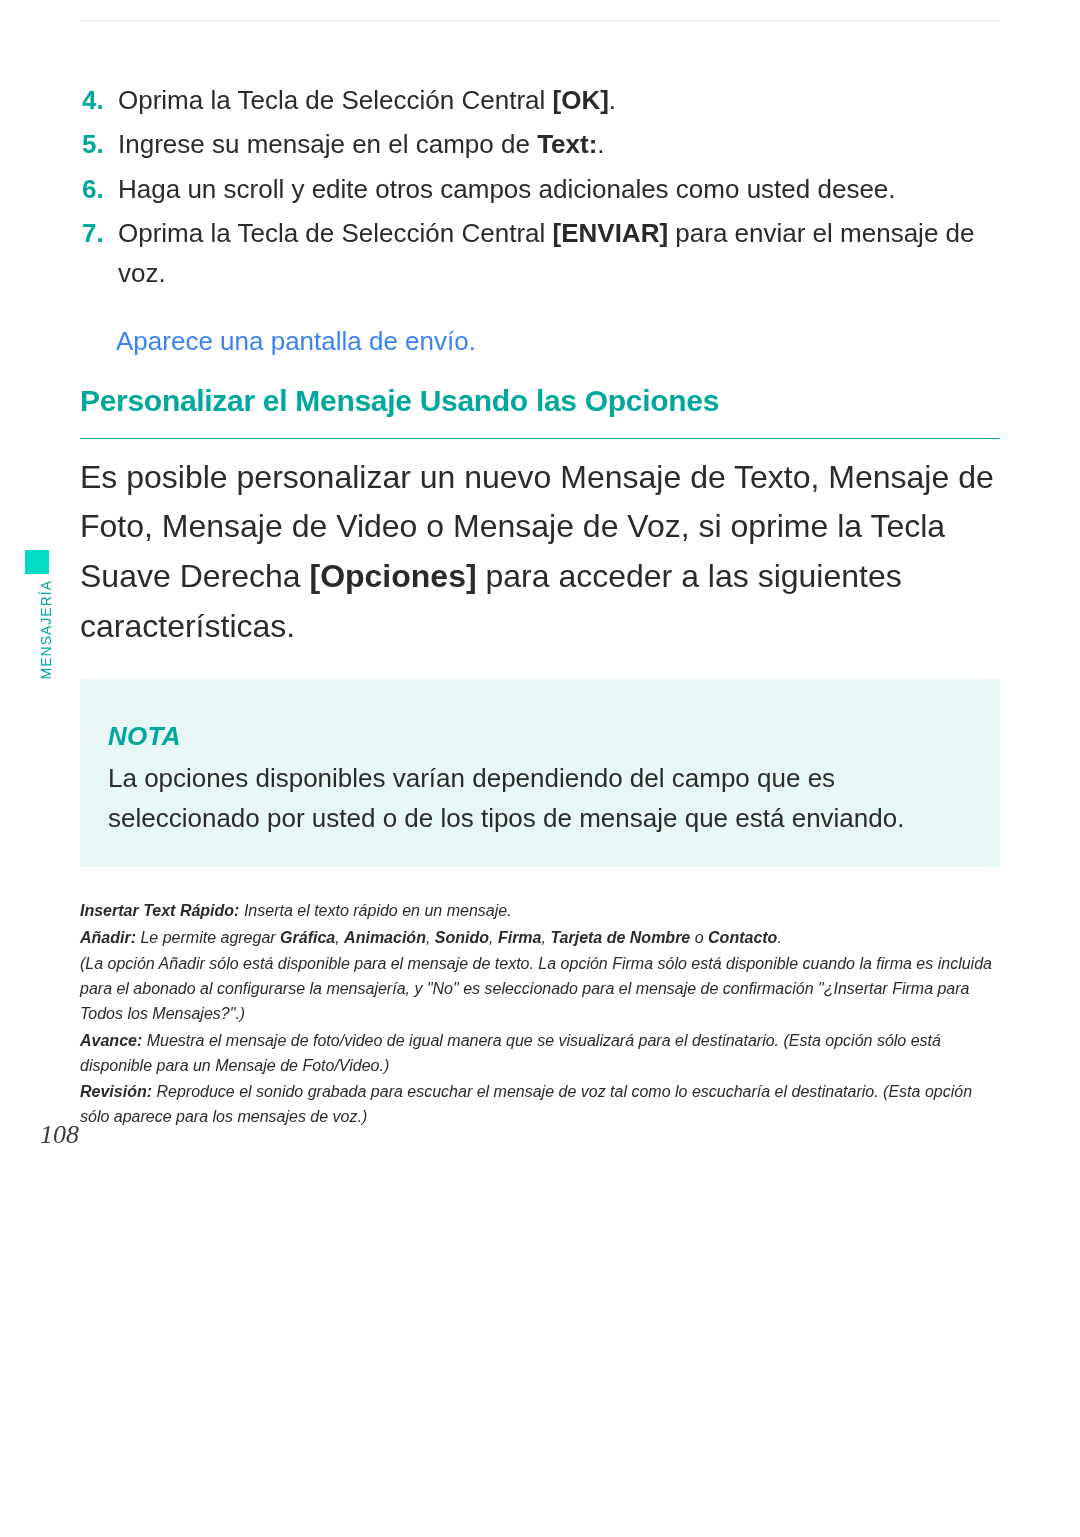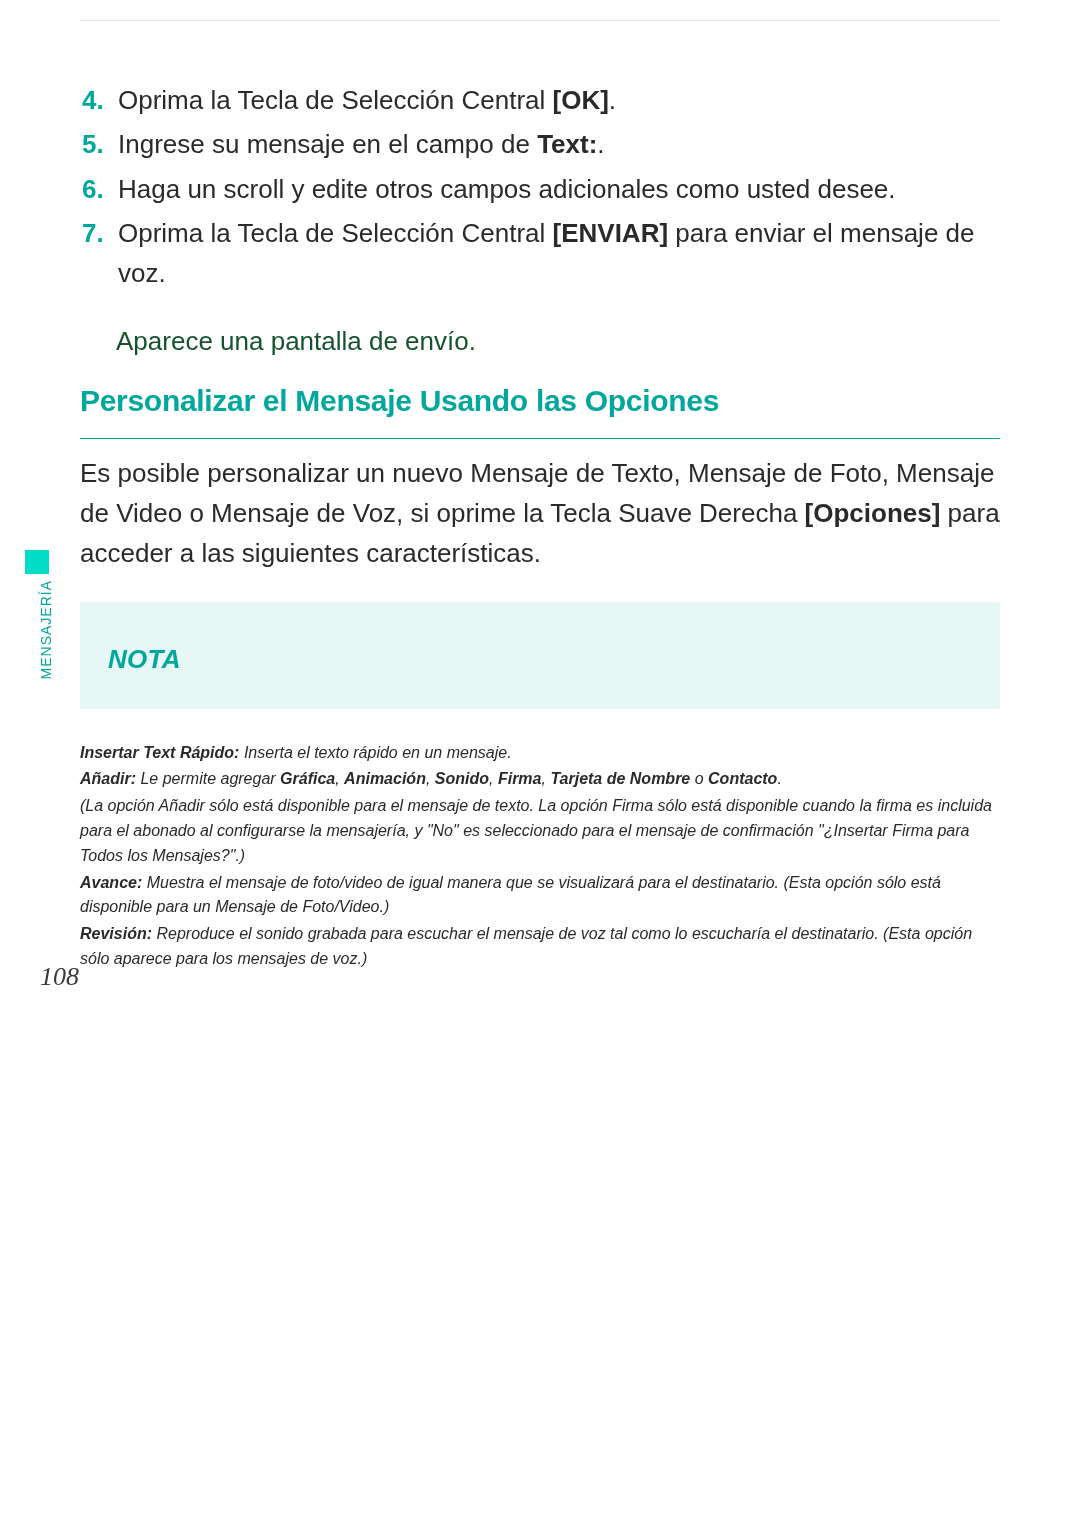--- a/index.html
+++ b/index.html
@@ -30,35 +30,35 @@
       left: 0;
       top: 0;
       font-weight: 700;
       color: #00a79d;
     }
     .step-bold { font-weight: 700; color: #2a2a2a; }
     .substep {
       margin-left: 36px;
       font-size: 26px;
       line-height: 1.55;
-      color: #14532d;
+      color: #3b82f6;
       margin-top: 2px;
       margin-bottom: 22px;
     }
     h2.section-heading {
       color: #00a79d;
       font-size: 30px;
       font-weight: 700;
       border-bottom: 1.5px solid #00a79d;
       padding-bottom: 20px;
       margin-bottom: 14px;
       letter-spacing: -0.3px;
     }
     p.intro {
-      font-size: 26px;
+      font-size: 32px;
       line-height: 1.55;
       color: #2a2a2a;
       margin-bottom: 28px;
     }
     .note-box {
       background: #e7f7f5;
       padding: 24px 28px 28px 28px;
       margin-bottom: 32px;
     }
     .note-label {
@@ -151,20 +151,21 @@
   <p class="substep">Aparece una pantalla de envío.</p>
 
   <h2 class="section-heading">Personalizar el Mensaje Usando las Opciones</h2>
 
   <p class="intro">
     <span>Es posible personalizar un nuevo Mensaje de Texto, Mensaje de Foto, Mensaje de Video o Mensaje de Voz, si oprime la Tecla Suave Derecha </span><span class="b">[Opciones]</span><span> para acceder a las siguientes características.</span>
   </p>
 
   <div class="note-box">
     <div class="note-label">NOTA</div>
+    <div class="note-body">La opciones disponibles varían dependiendo del campo que es seleccionado por usted o de los tipos de mensaje que está enviando.</div>
   </div>
 
   <div class="opt-block">
     <p>
       <span class="b">Insertar Text Rápido:</span><span> Inserta el texto rápido en un mensaje.</span>
     </p>
     <p>
       <span class="b">Añadir:</span><span> Le permite agregar </span><span class="b">Gráfica</span><span>, </span><span class="b">Animación</span><span>, </span><span class="b">Sonido</span><span>, </span><span class="b">Firma</span><span>, </span><span class="b">Tarjeta de Nombre</span><span> o </span><span class="b">Contacto</span><span>.</span>
     </p>
     <p>(La opción Añadir sólo está disponible para el mensaje de texto. La opción Firma sólo está disponible cuando la firma es incluida para el abonado al configurarse la mensajería, y "No" es seleccionado para el mensaje de confirmación "¿Insertar Firma para Todos los Mensajes?".)</p>

